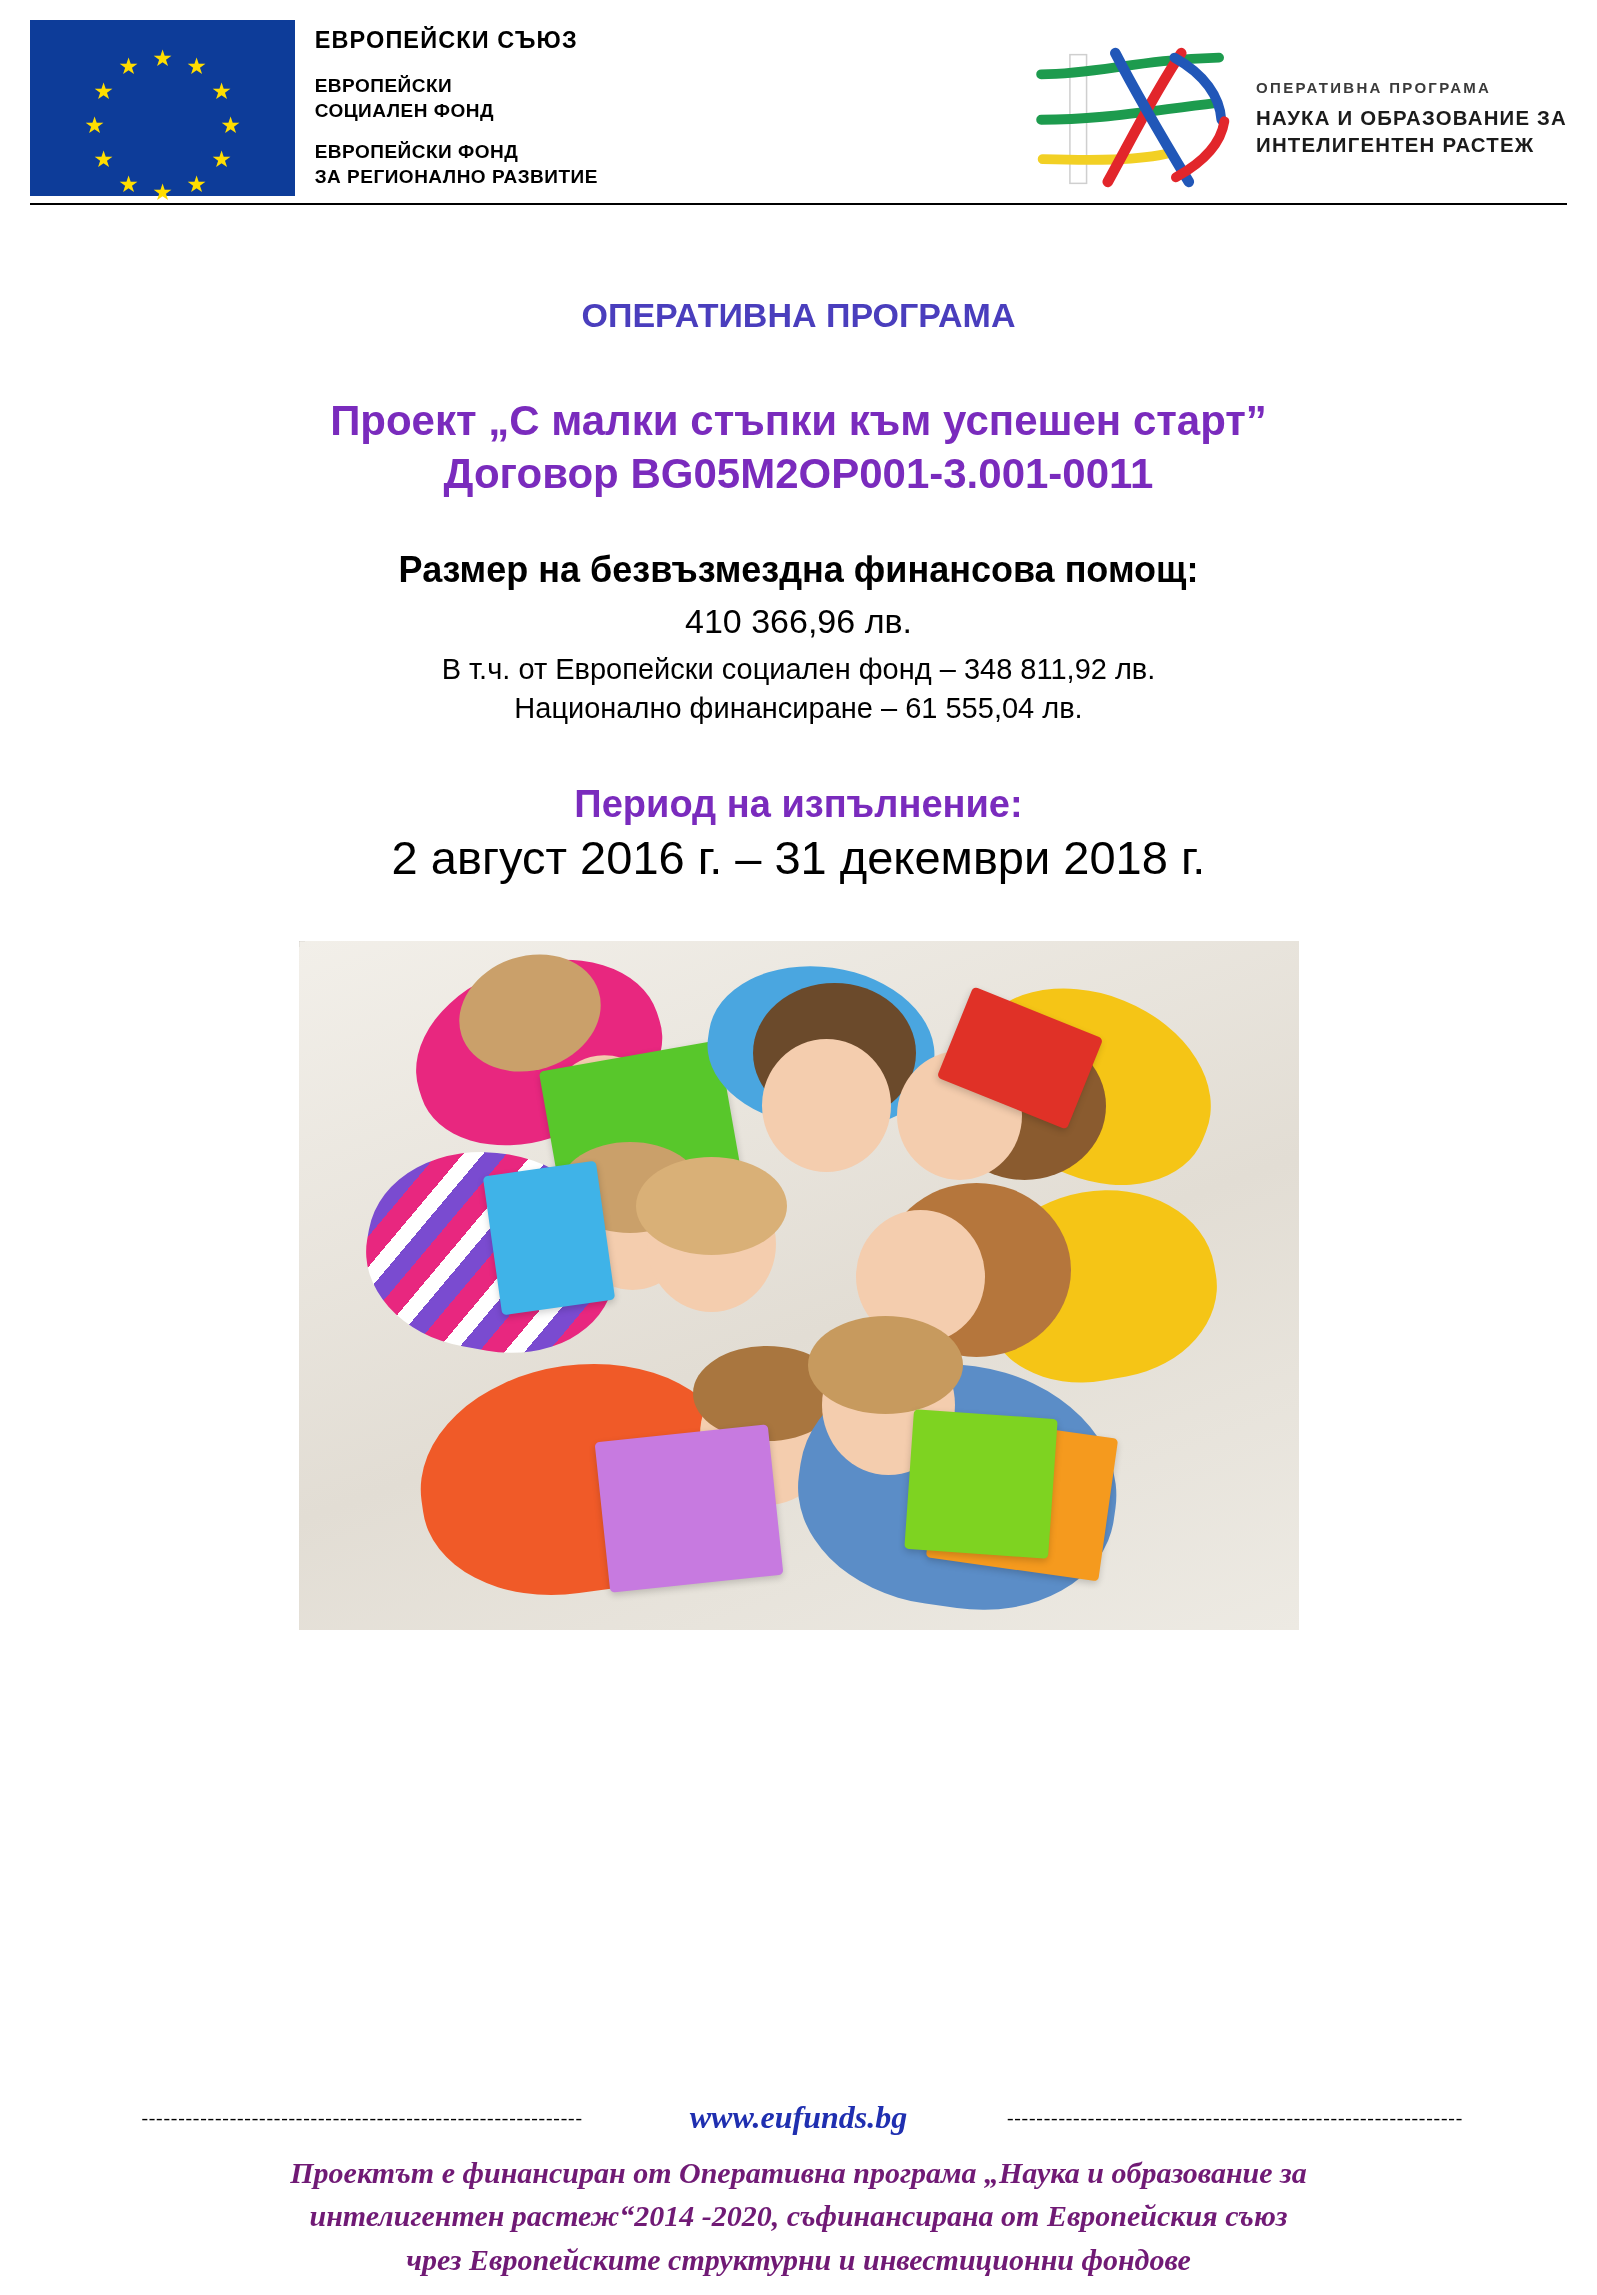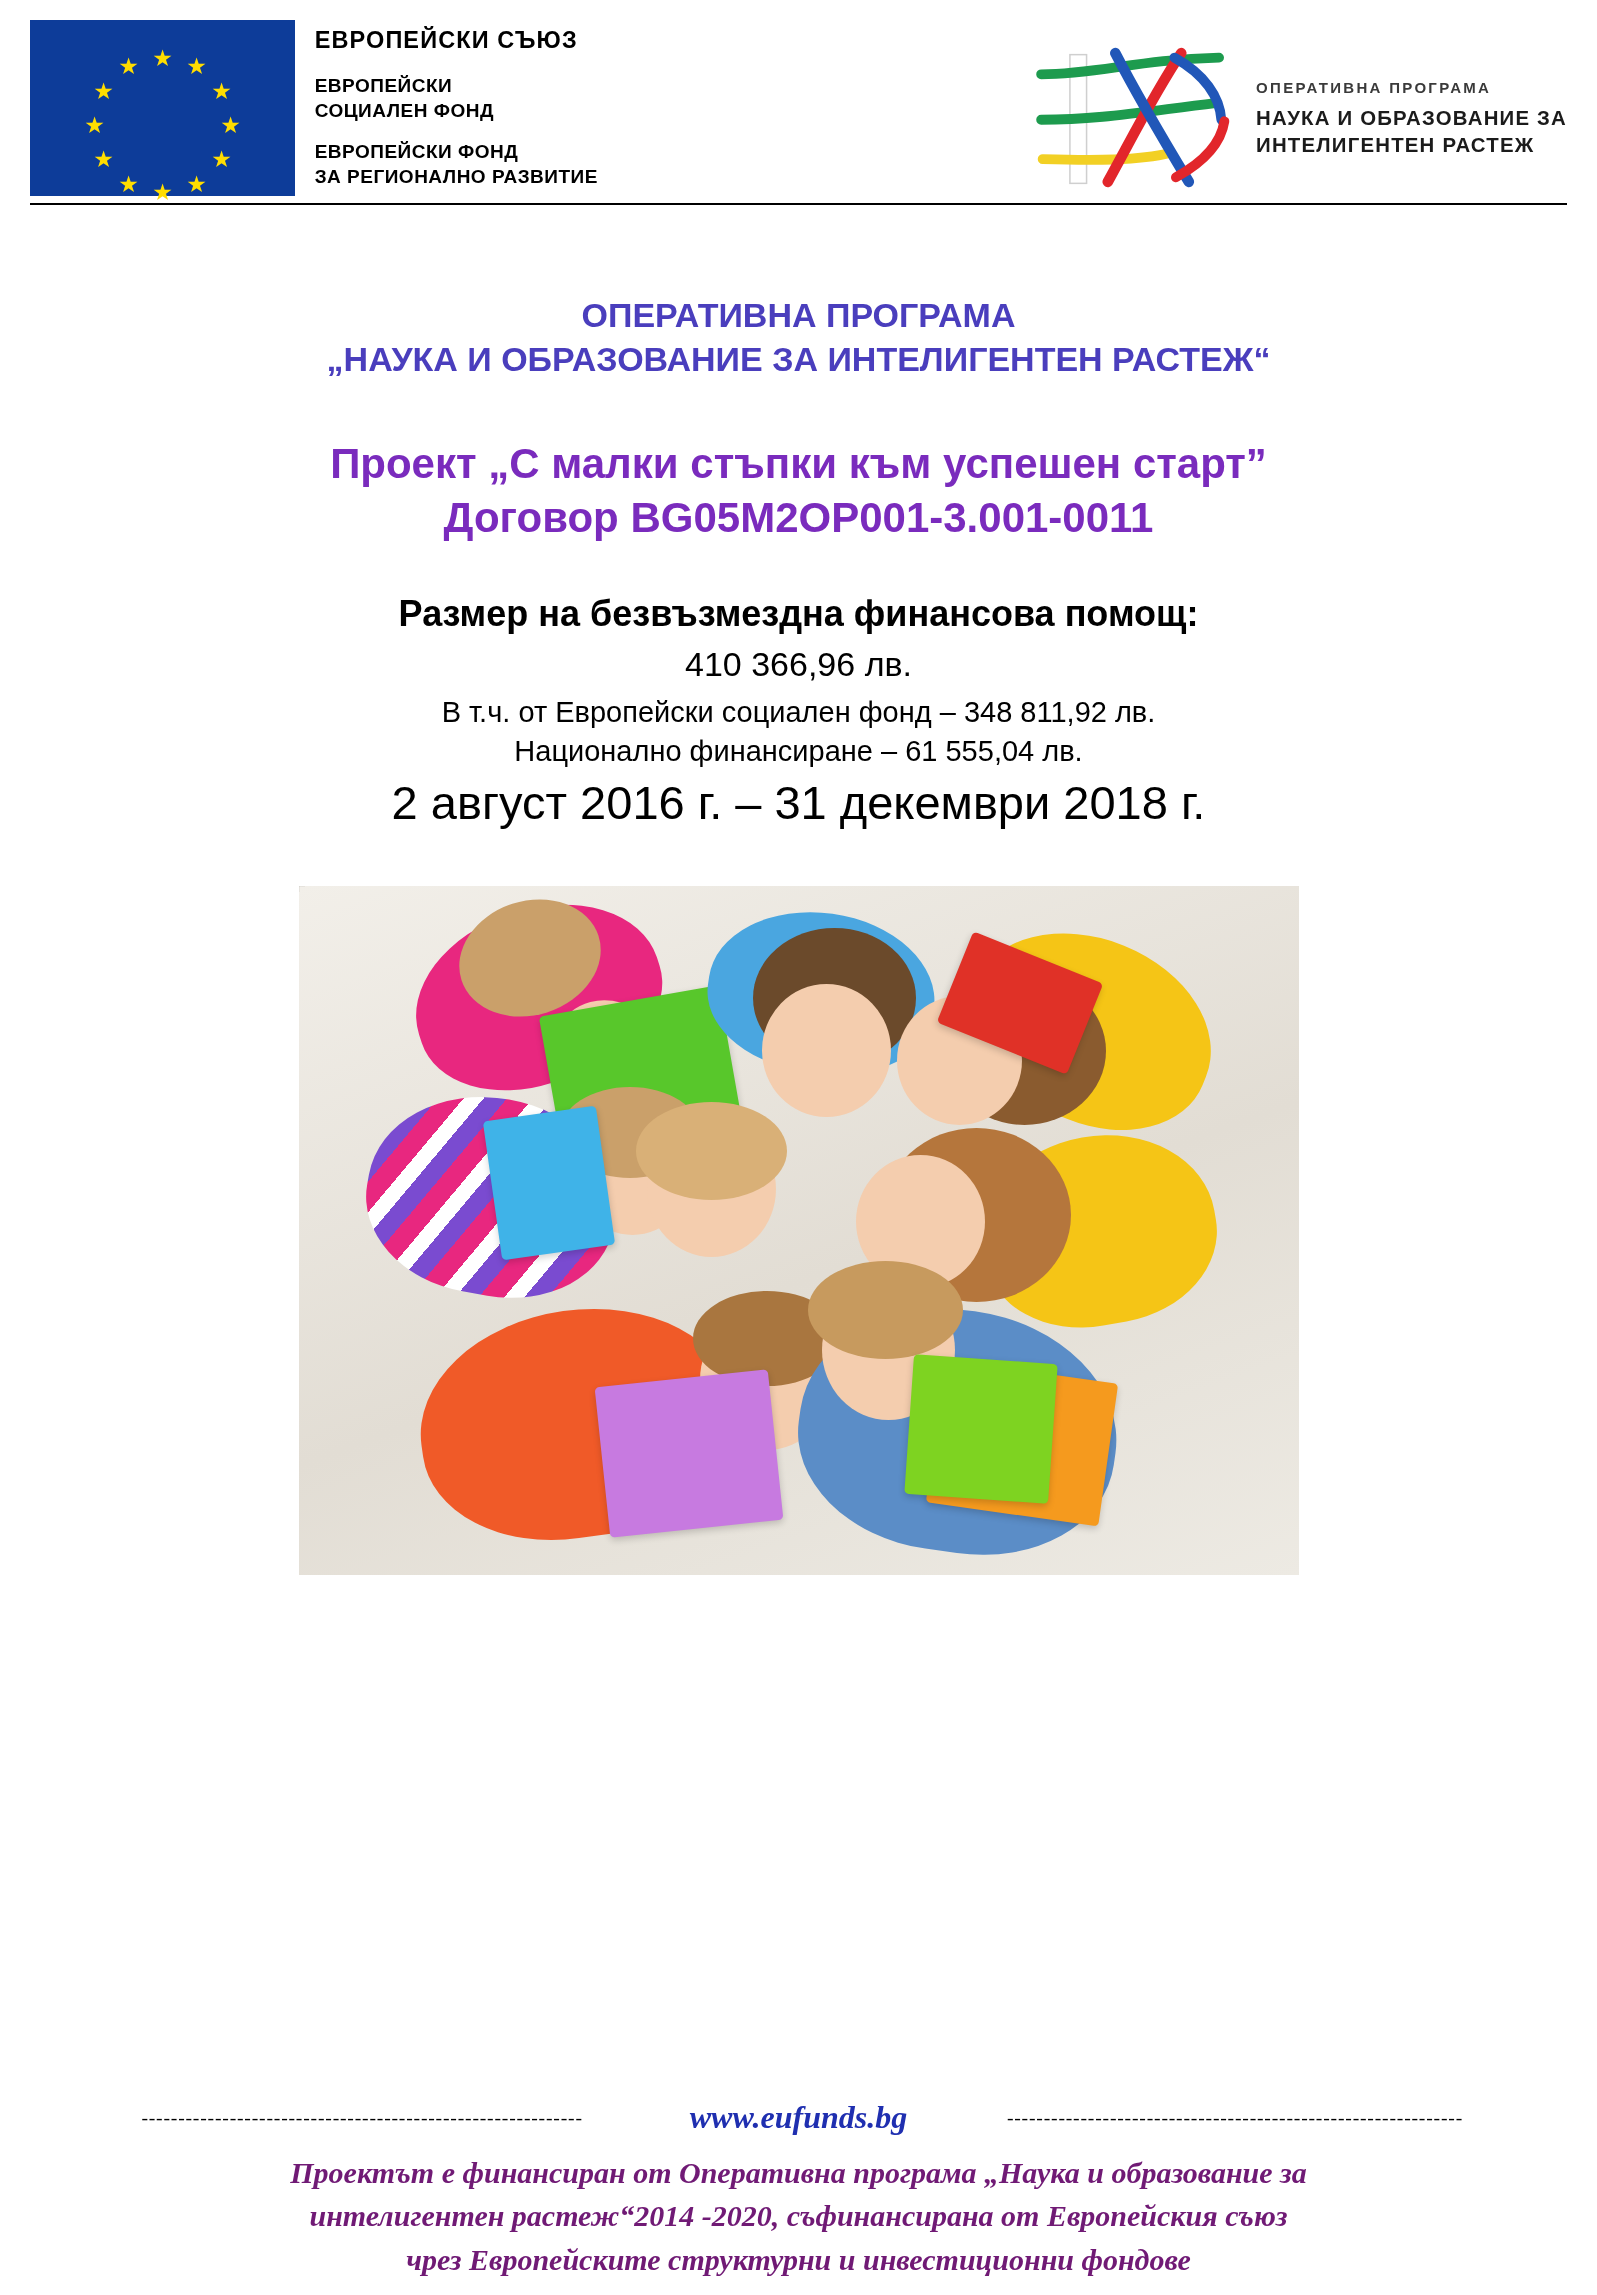--- a/index.html
+++ b/index.html
@@ -287,35 +287,35 @@
     </div>
 
   </div>
   <div class="header-rule"></div>
 </div>
 
 <div class="main">
 
   <div class="op-heading">
     <div>ОПЕРАТИВНА ПРОГРАМА</div>
-    <div>„НАУКА И ОБРАЗОВАНИЕ ЗА ИНТЕЛИГЕНТЕН РАСТЕЖ“</div>
   </div>
 
   <div class="project-title">
     <div>Проект „С малки стъпки към успешен старт”</div>
     <div>Договор  BG05M2OP001-3.001-0011</div>
   </div>
 
   <div class="grant-label">Размер на безвъзмездна финансова помощ:</div>
   <div class="grant-amount">410 366,96 лв.</div>
   <div class="grant-detail">
     <div>В т.ч. от Европейски социален фонд – 348 811,92 лв.</div>
     <div>Национално финансиране – 61 555,04 лв.</div>
   </div>
 
+  <div class="period-label">Период на изпълнение:</div>
   <div class="period-value">2 август 2016 г. – 31 декември 2018 г.</div>
 
   <div class="photo-wrap">
     <div class="floor"></div>
 
     <div class="kid" style="left:114px;top:23px;width:250px;height:174px;background:#e8277f;transform:rotate(-18deg);"></div>
     <div class="hair" style="left:159px;top:15px;width:144px;height:114px;background:#caa06a;transform:rotate(-18deg);"></div>
     <div class="face" style="left:250px;top:114px;width:114px;height:121px;transform:rotate(-15deg);"></div>
     <div class="book" style="left:250px;top:114px;width:182px;height:133px;background:#58c72b;transform:rotate(-10deg);"></div>
 

